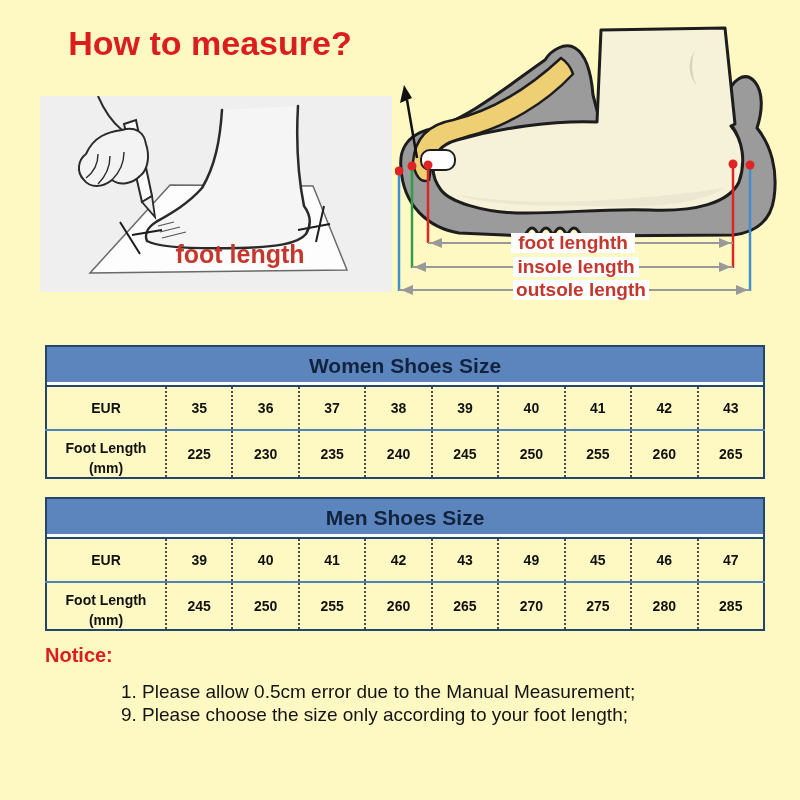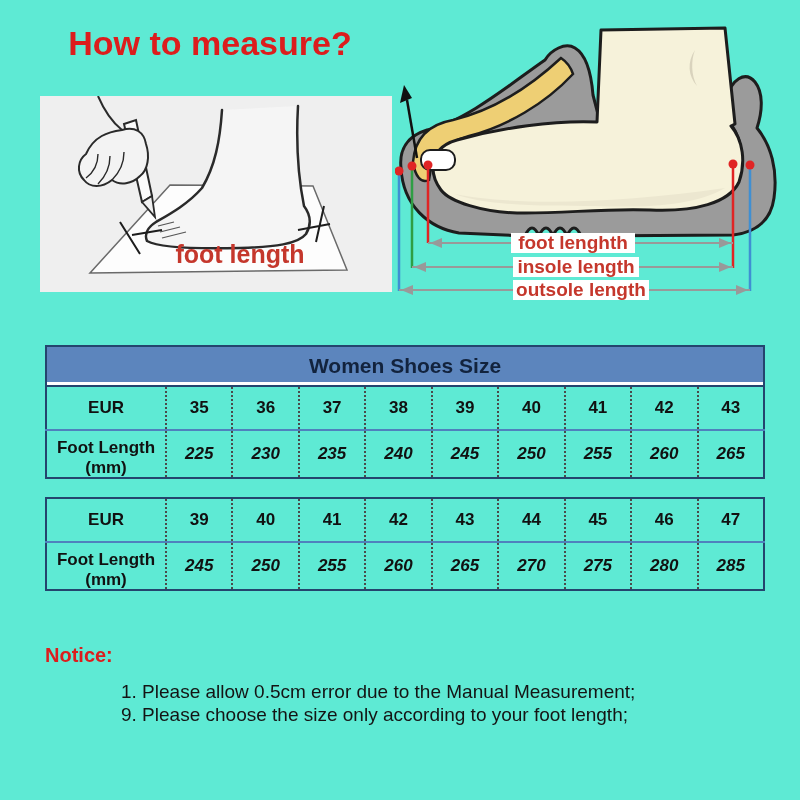--- a/index.html
+++ b/index.html
@@ -1,42 +1,42 @@
 <!DOCTYPE html>
 <html><head>
 <meta charset="utf-8">
 <style>
   html,body{margin:0;padding:0;background:#fff;}
-  #page{position:relative;width:800px;height:800px;background:#5eead4;overflow:hidden;
+  #page{position:relative;width:800px;height:800px;background:#fef9c3;overflow:hidden;
         font-family:"Liberation Sans",sans-serif;}
 
   .main-title{position:absolute;left:30px;top:24px;width:360px;text-align:center;
               font-size:34px;font-weight:bold;color:#dc1d1d;letter-spacing:0px;}
 
   .illus-box{position:absolute;left:40px;top:96px;width:352px;height:196px;background:#efefef;}
   .illus-box svg{position:absolute;left:0;top:0;}
   .foot-length-caption{position:absolute;left:90px;top:144px;width:220px;text-align:center;
               font-size:25px;font-weight:bold;color:#c5372c;}
 
   .shoe-wrap{position:absolute;left:395px;top:0px;width:400px;height:300px;}
 
   .size-table{position:absolute;left:45px;width:720px;border-collapse:collapse;table-layout:fixed;
               font-family:"Liberation Sans",sans-serif;border-radius:10px;}
   .size-table td{text-align:center;vertical-align:middle;color:#111;}
   .size-table{border:2px solid #24456e;}
   .title-row td{background:#5c85bd;height:36px;font-size:21px;font-weight:bold;color:#12233d;
                 border-bottom:2px solid #24456e;box-shadow:inset 0 -3px 0 #ffffff;}
-  .data-row td{height:40px;font-size:17px;font-weight:bold;
+  .data-row td{height:40px;font-size:14px;font-weight:bold;
                border-left:2px dotted #4a4a4a;}
   .data-row td:first-child{border-left:none;}
   .row-fl td{border-top:2px solid #4f81bd;height:44px;}
   .fl-head{height:44px;overflow:hidden;line-height:20px;padding-top:6px;box-sizing:border-box;}
   .fl-head span{display:block;}
   .row-fl td{vertical-align:top;}
-  .row-fl td .num{line-height:44px;font-style:italic;}
+  .row-fl td .num{line-height:44px;}
 
   .notice-title{position:absolute;left:45px;top:644px;font-size:20px;font-weight:bold;color:#dc1d1d;}
   .notice-list{position:absolute;left:121px;top:681px;font-size:19px;color:#141414;line-height:22.5px;}
   .notice-list div{white-space:nowrap;}
 
   svg text{font-family:"Liberation Sans",sans-serif;}
   .diagram-label{font-size:19px;font-weight:bold;fill:#c5372c;}
 </style>
 </head>
 <body>
@@ -200,28 +200,31 @@
         <col>
         <col>
         <col>
         <col>
         <col>
         <col>
         <col>
         <col>
       </colgroup>
     <tbody>
+        <tr class="title-row">
+          <td colspan="10">Men Shoes Size</td>
+        </tr>
     <tr class="data-row row-eur">
       <td>EUR</td>
       <td>39</td>
       <td>40</td>
       <td>41</td>
       <td>42</td>
       <td>43</td>
-      <td>44</td>
+      <td>49</td>
       <td>45</td>
       <td>46</td>
       <td>47</td>
     </tr>
     <tr class="data-row row-fl">
       <td>
             <div class="fl-head">
         <span>Foot Length</span>
         <span>(mm)</span>
             </div>

